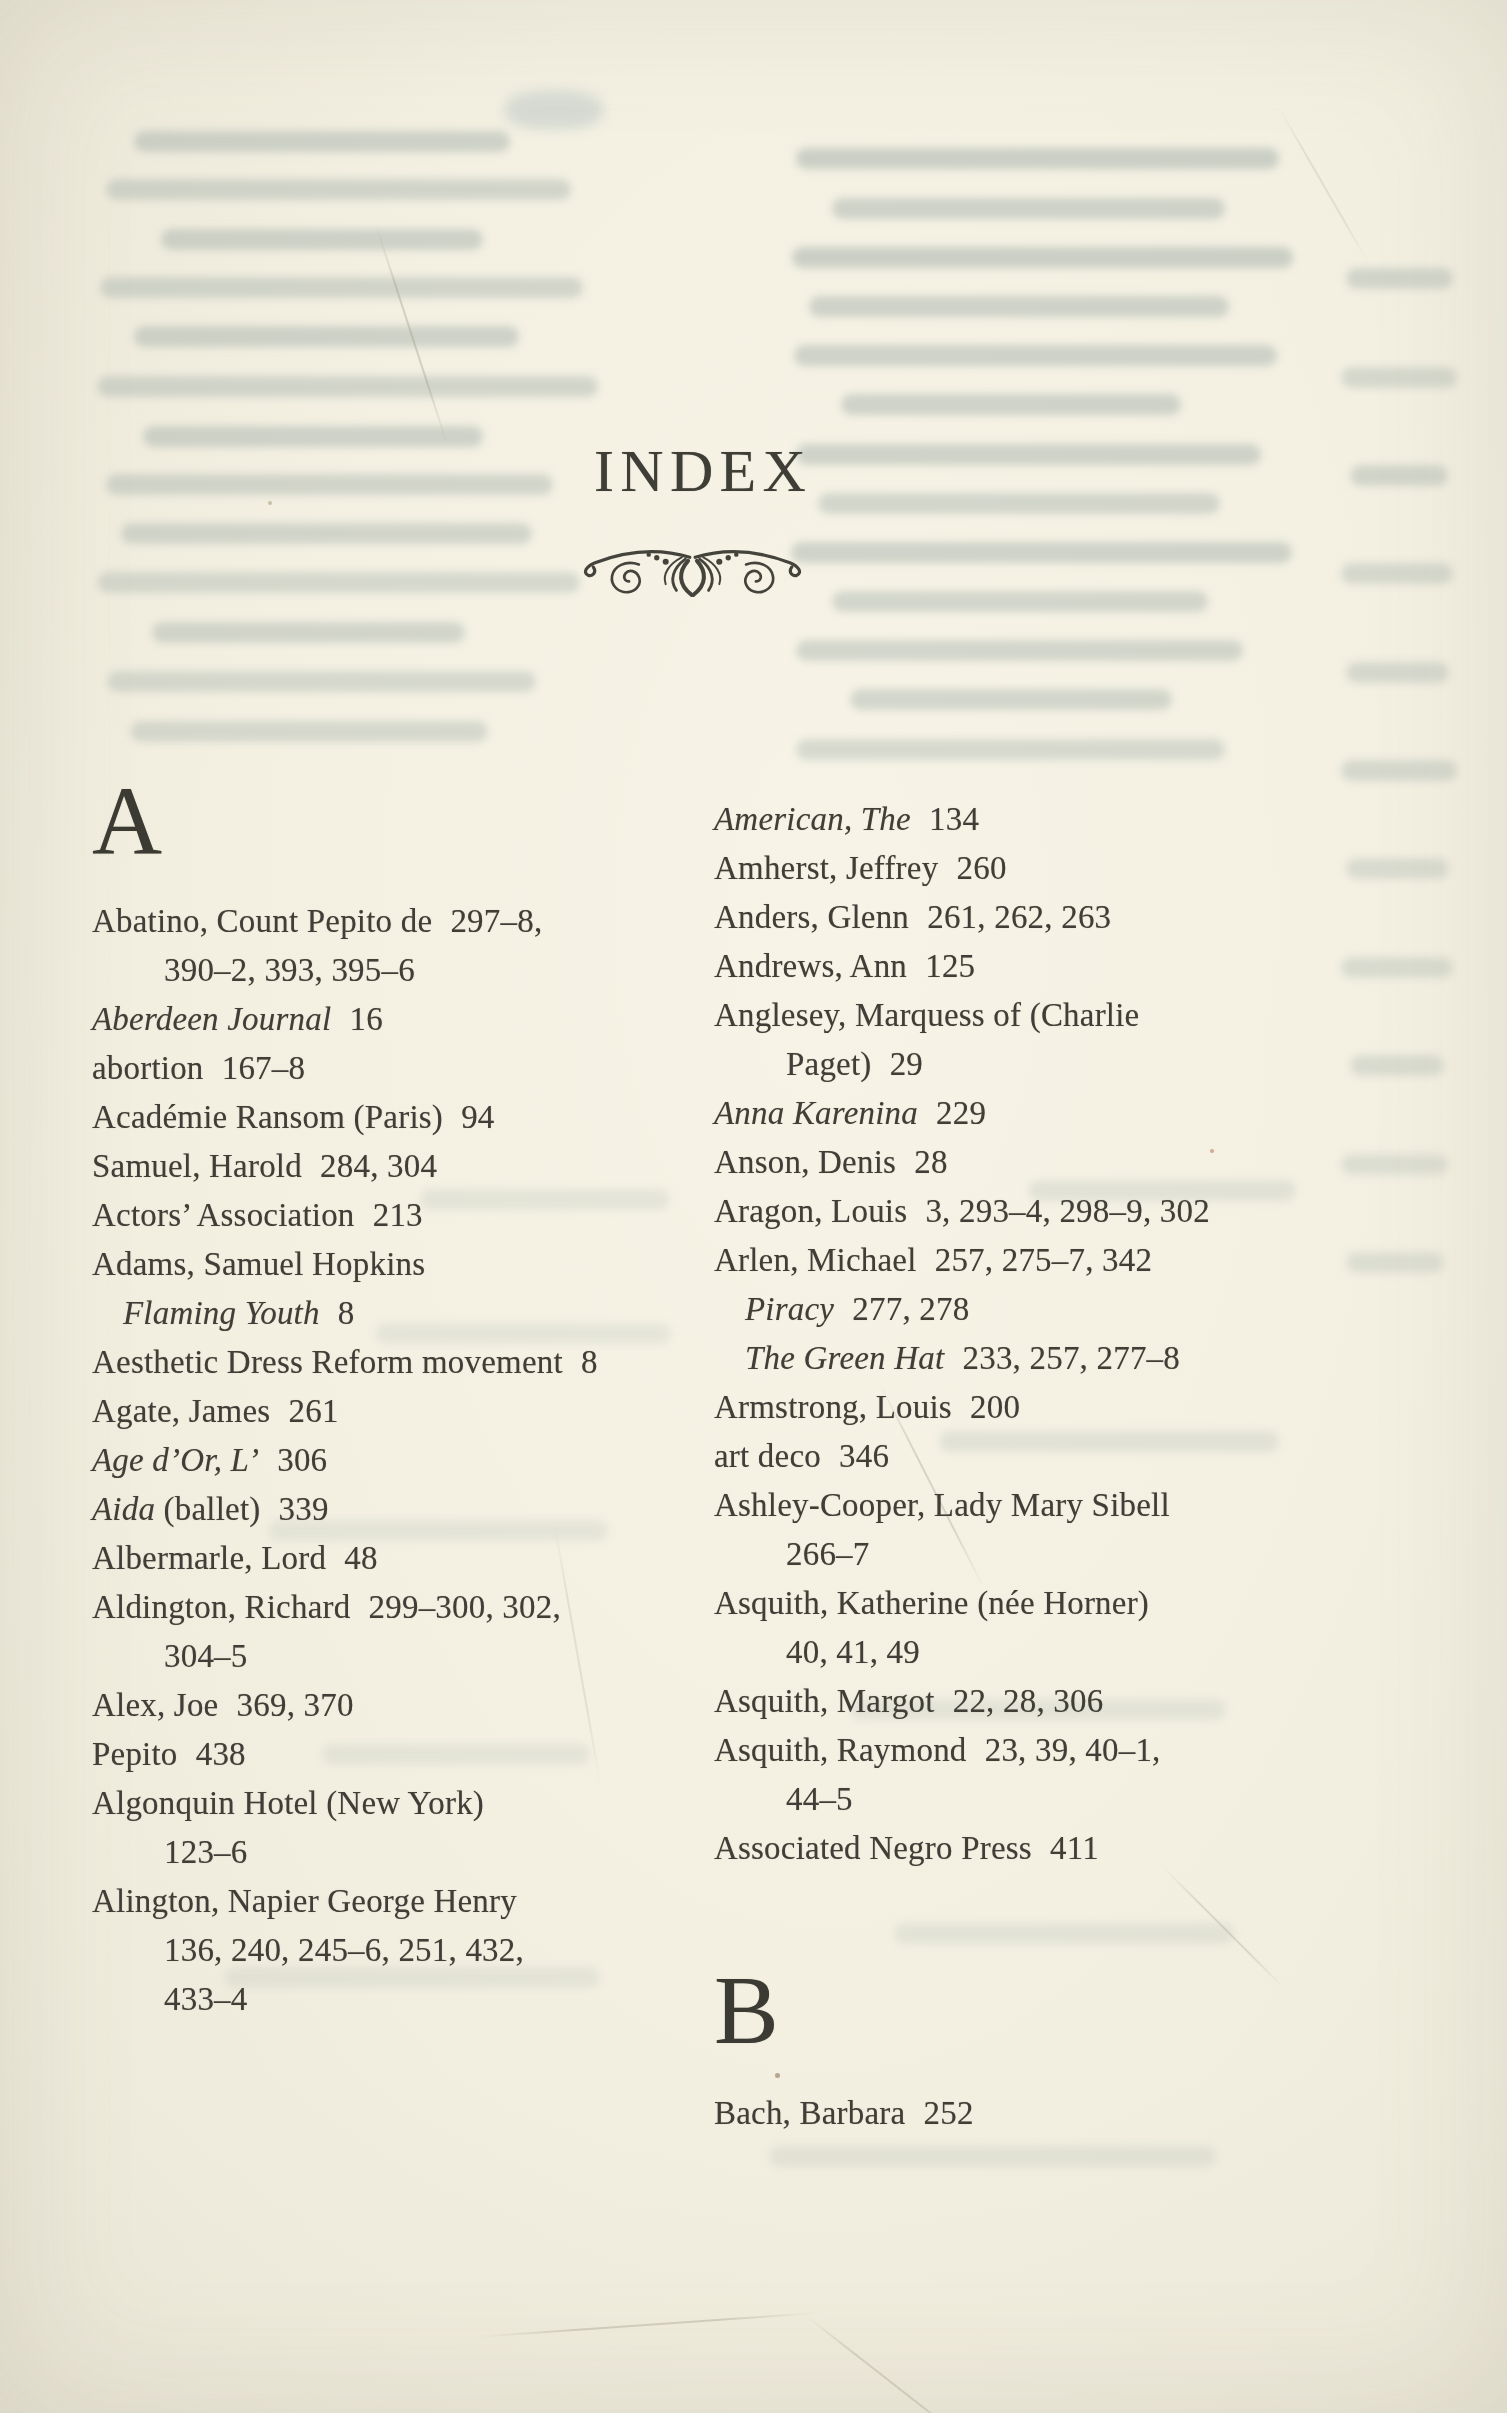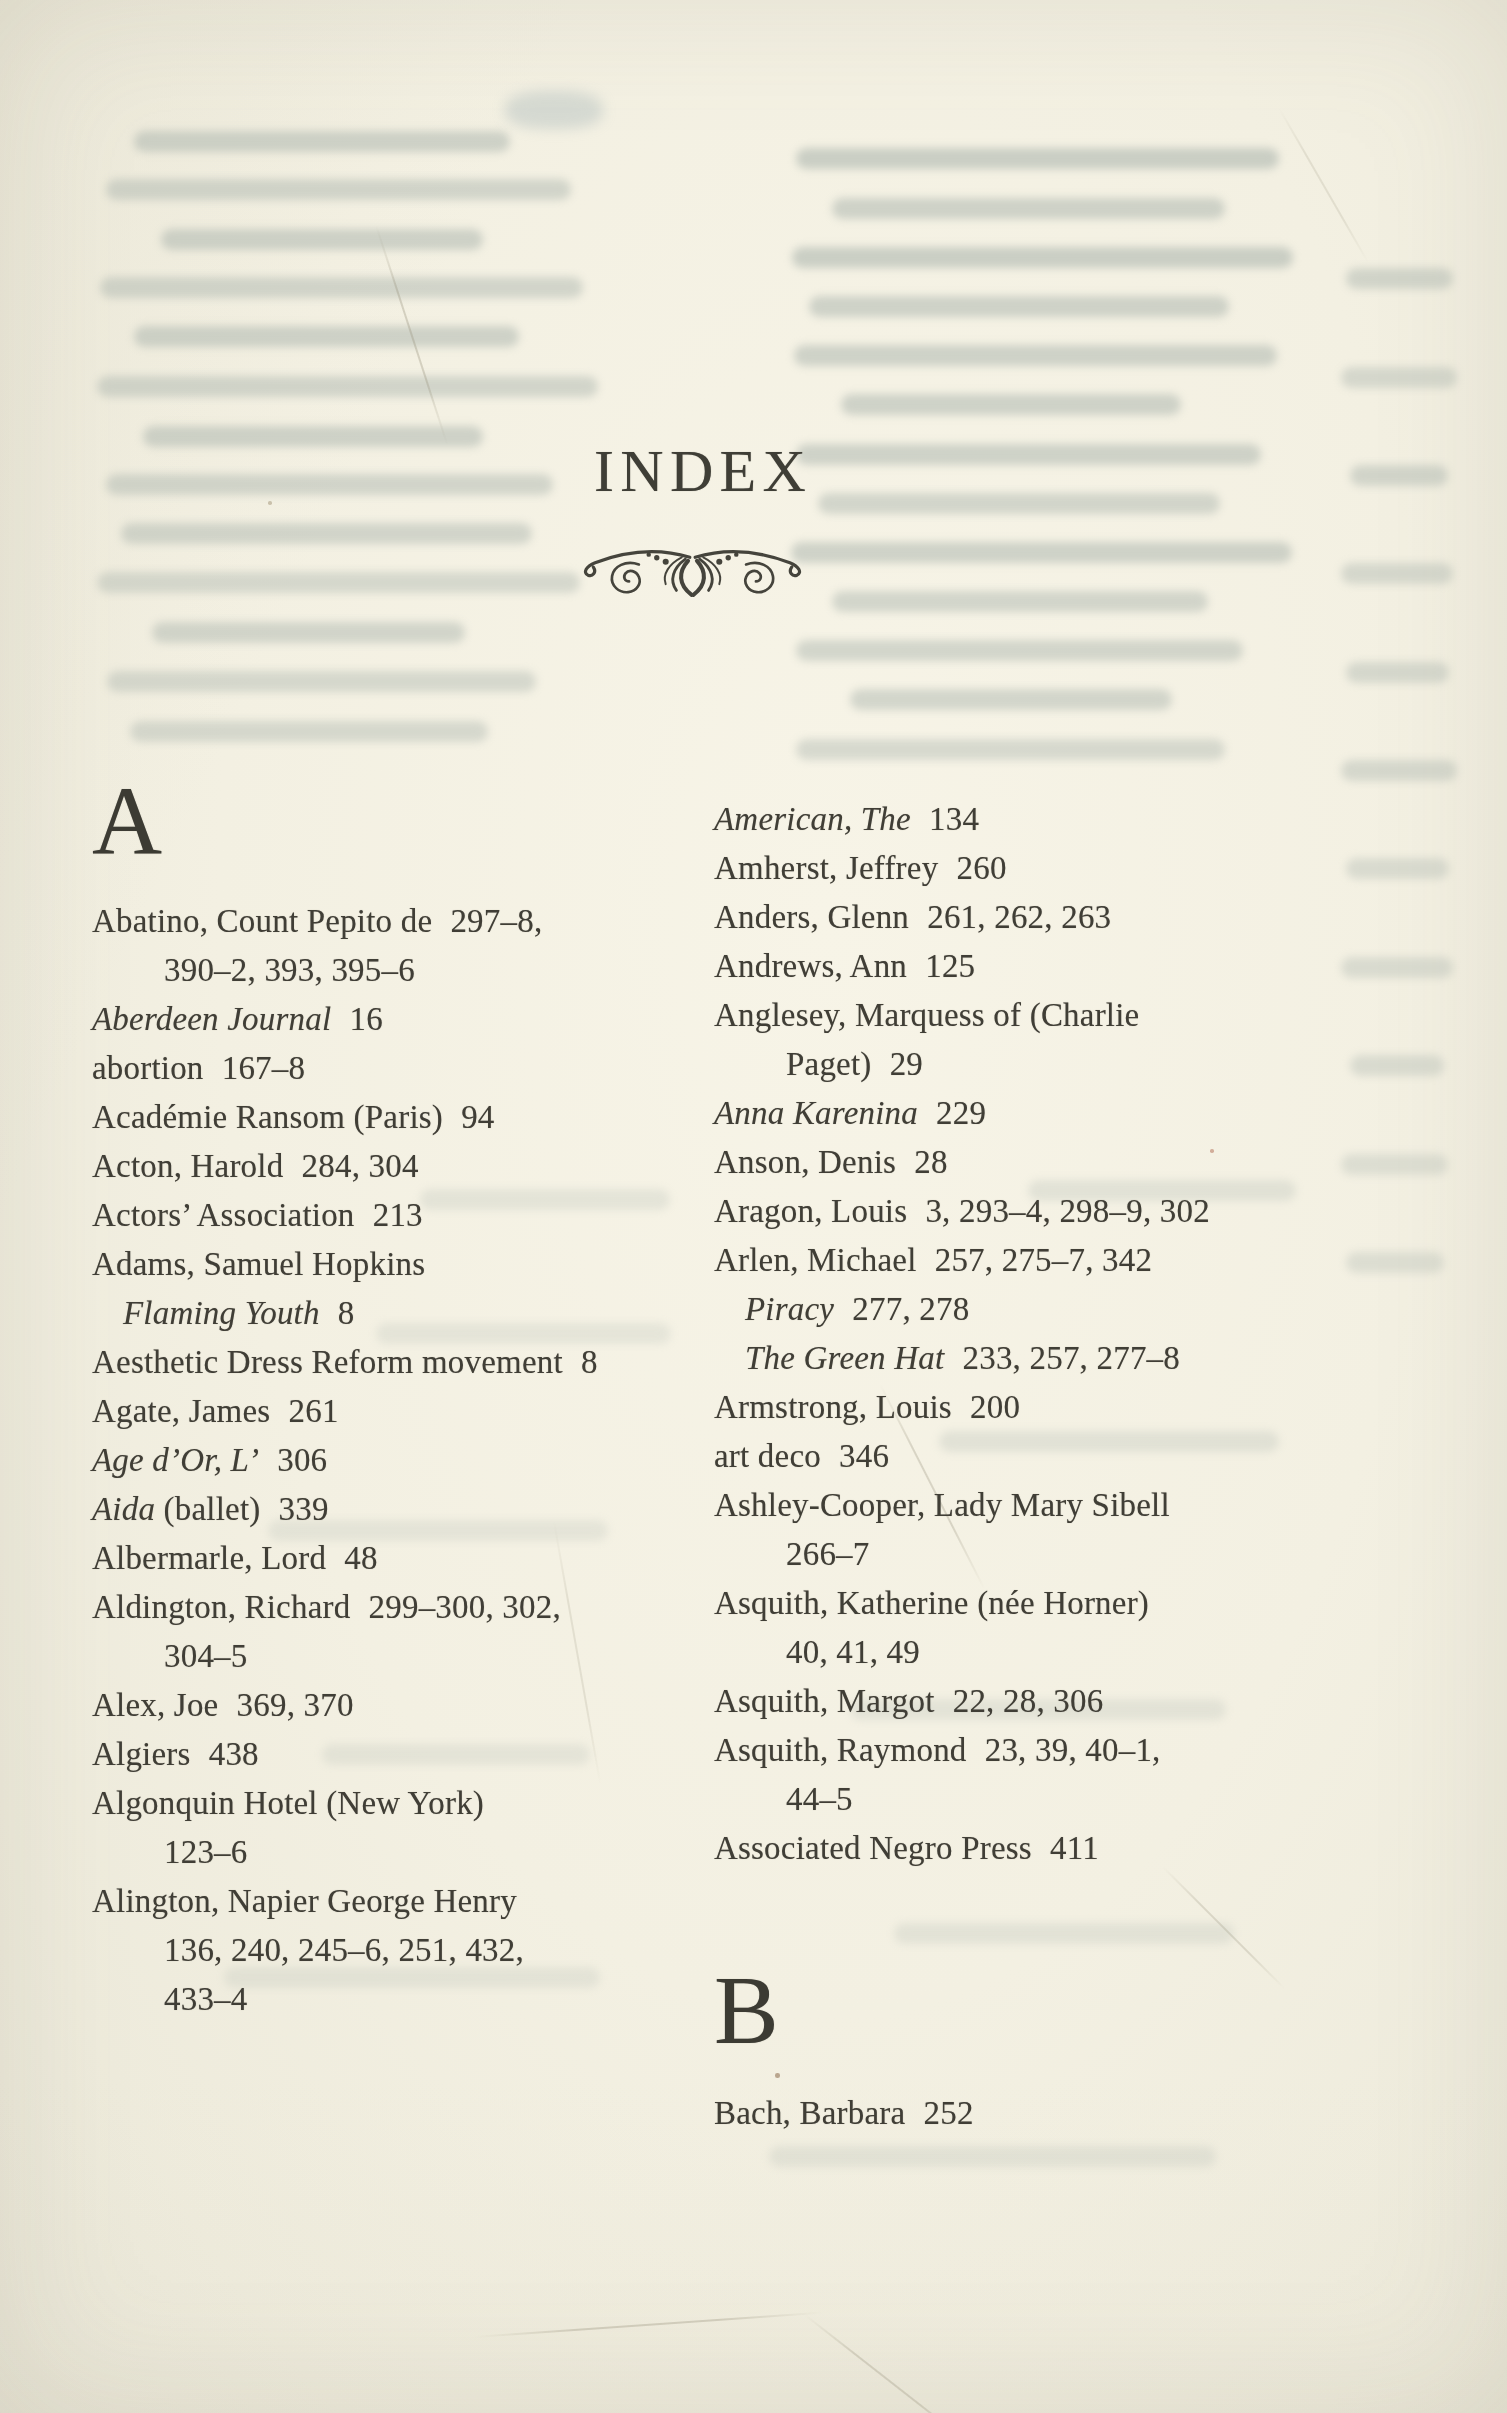--- a/index.html
+++ b/index.html
@@ -125,33 +125,33 @@
   <use href="#fl-half" transform="translate(272,0) scale(-1,1)"></use>
 </svg>
 
 <div class="col" id="left-col">
     <div class="heading">A</div>
     <div class="line ind0"><span class="seg">Abatino, Count Pepito de</span><span class="seg num">297–8,</span></div>
     <div class="line ind2"><span class="seg">390–2, 393, 395–6</span></div>
     <div class="line ind0"><span class="seg it">Aberdeen Journal</span><span class="seg num">16</span></div>
     <div class="line ind0"><span class="seg">abortion</span><span class="seg num">167–8</span></div>
     <div class="line ind0"><span class="seg">Académie Ransom (Paris)</span><span class="seg num">94</span></div>
-    <div class="line ind0"><span class="seg">Acton, Harold</span><span class="seg num">284, 304</span></div>
+    <div class="line ind0"><span class="seg">Samuel, Harold</span><span class="seg num">284, 304</span></div>
     <div class="line ind0"><span class="seg">Actors’ Association</span><span class="seg num">213</span></div>
     <div class="line ind0"><span class="seg">Adams, Samuel Hopkins</span></div>
     <div class="line ind1"><span class="seg it">Flaming Youth</span><span class="seg num">8</span></div>
     <div class="line ind0"><span class="seg">Aesthetic Dress Reform movement</span><span class="seg num">8</span></div>
     <div class="line ind0"><span class="seg">Agate, James</span><span class="seg num">261</span></div>
     <div class="line ind0"><span class="seg it">Age d’Or, L’</span><span class="seg num">306</span></div>
     <div class="line ind0"><span class="seg it">Aida</span><span class="seg"> (ballet)</span><span class="seg num">339</span></div>
     <div class="line ind0"><span class="seg">Albermarle, Lord</span><span class="seg num">48</span></div>
     <div class="line ind0"><span class="seg">Aldington, Richard</span><span class="seg num">299–300, 302,</span></div>
     <div class="line ind2"><span class="seg">304–5</span></div>
     <div class="line ind0"><span class="seg">Alex, Joe</span><span class="seg num">369, 370</span></div>
-    <div class="line ind0"><span class="seg">Algiers</span><span class="seg num">438</span></div>
+    <div class="line ind0"><span class="seg">Pepito</span><span class="seg num">438</span></div>
     <div class="line ind0"><span class="seg">Algonquin Hotel (New York)</span></div>
     <div class="line ind2"><span class="seg">123–6</span></div>
     <div class="line ind0"><span class="seg">Alington, Napier George Henry</span></div>
     <div class="line ind2"><span class="seg">136, 240, 245–6, 251, 432,</span></div>
     <div class="line ind2"><span class="seg">433–4</span></div>
   </div>
 <div class="col" id="right-col">
     <div class="line ind0"><span class="seg it">American, The</span><span class="seg num">134</span></div>
     <div class="line ind0"><span class="seg">Amherst, Jeffrey</span><span class="seg num">260</span></div>
     <div class="line ind0"><span class="seg">Anders, Glenn</span><span class="seg num">261, 262, 263</span></div>

